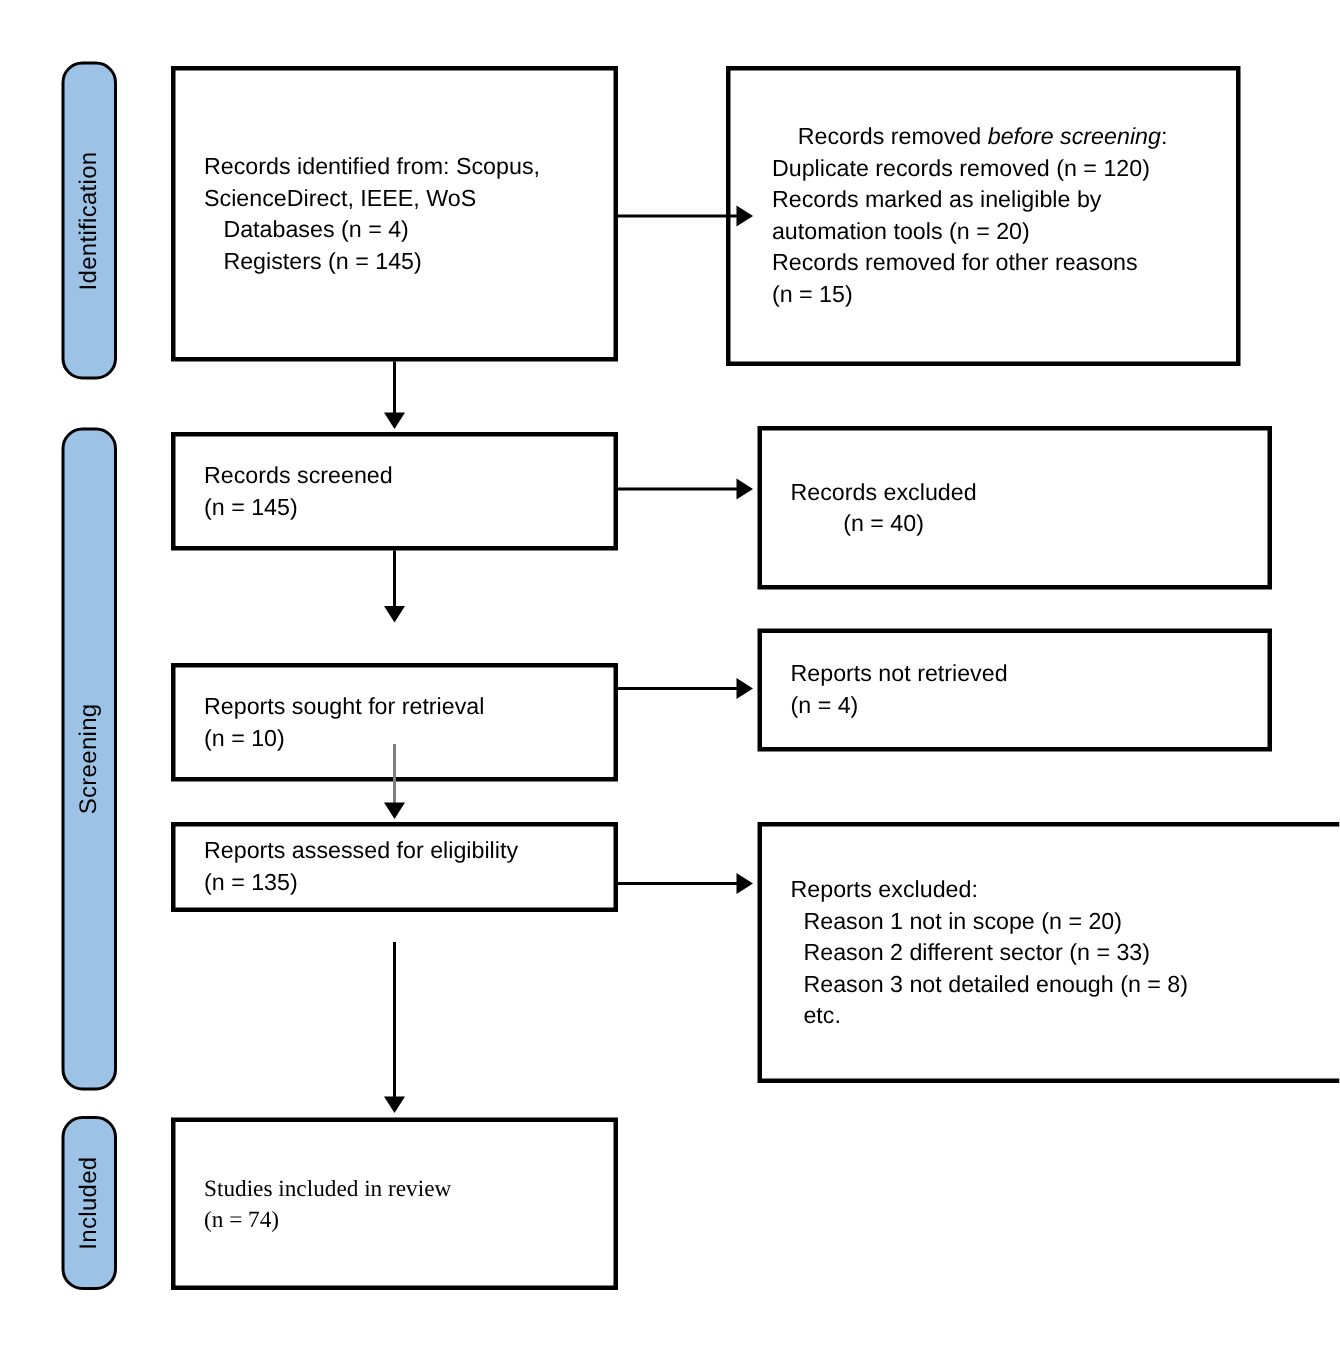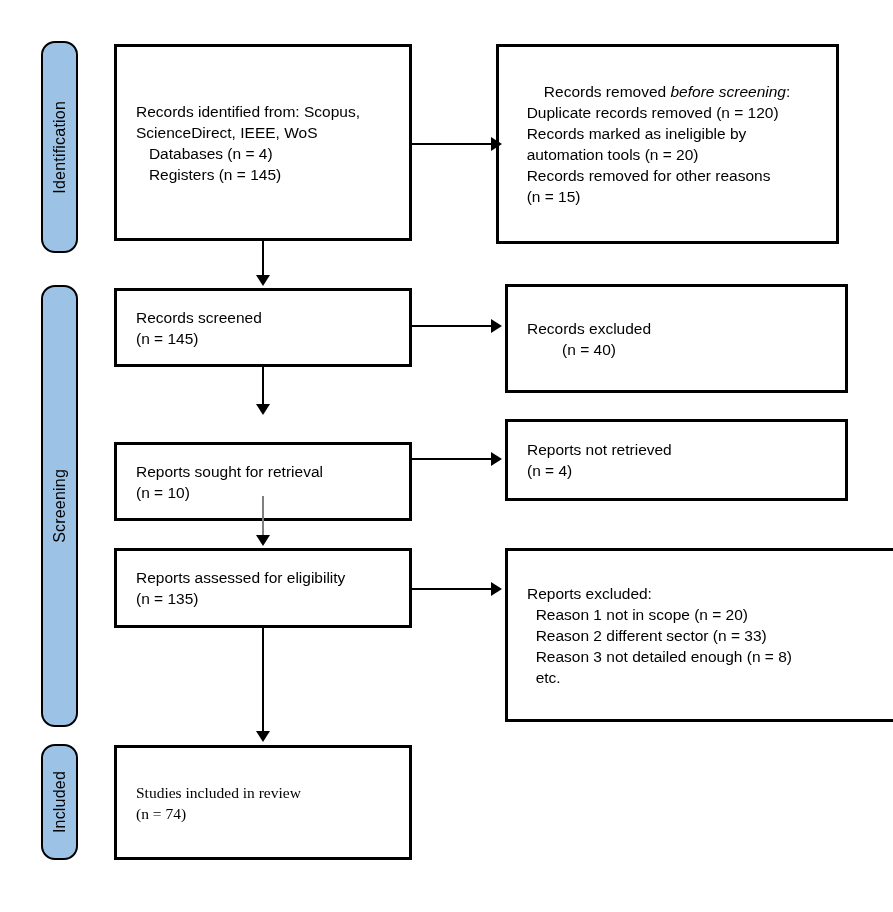--- a/index.html
+++ b/index.html
@@ -109,21 +109,21 @@
     <span>Included</span>
   </div>
 
   <div class="node" style="left:114px; top:44px; width:298px; height:197px;">
     <div class="node-text">Records identified from: Scopus,
 ScienceDirect, IEEE, WoS
    Databases (n = 4)
    Registers (n = 145)</div>
   </div>
 
-  <div class="node" style="left:496px; top:44px; width:343px; height:200px;">
+  <div class="node" style="left:484px; top:44px; width:343px; height:200px;">
     <div class="node-text">
       <span>Records removed </span><em>before screening</em><span>:</span><span>
   Duplicate records removed (n = 120)
   Records marked as ineligible by
   automation tools (n = 20)
   Records removed for other reasons
   (n = 15)</span>
     </div>
   </div>
 
@@ -158,21 +158,21 @@
     <div class="node-text">Reports not retrieved
 (n = 4)</div>
   </div>
 
   <div class="hline" style="left:412px; top:458px; width:80px;"></div>
   <div class="arrow-right" style="left:491px; top:452px;"></div>
 
   <div class="vline grey" style="left:262px; top:496px; height:40px;"></div>
   <div class="arrow-down" style="left:256px; top:535px;"></div>
 
-  <div class="node" style="left:114px; top:548px; width:298px; height:80px;">
+  <div class="node" style="left:114px; top:548px; width:298px; height:60px;">
     <div class="node-text">Reports assessed for eligibility
 (n = 135)</div>
   </div>
 
   <div class="node" style="left:505px; top:548px; width:399px; height:174px;">
     <div class="node-text">Reports excluded:
   Reason 1 not in scope (n = 20)
   Reason 2 different sector (n = 33)
   Reason 3 not detailed enough (n = 8)
   etc.</div>

